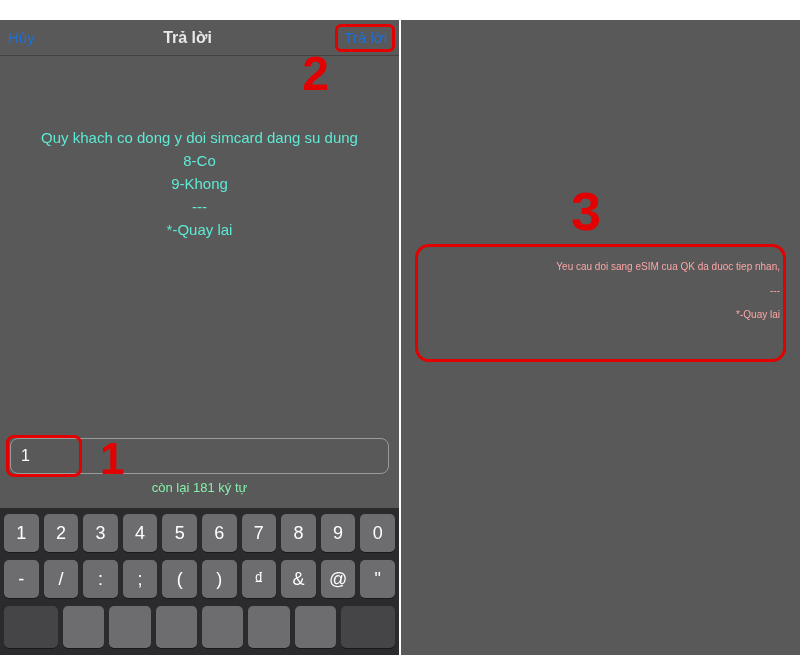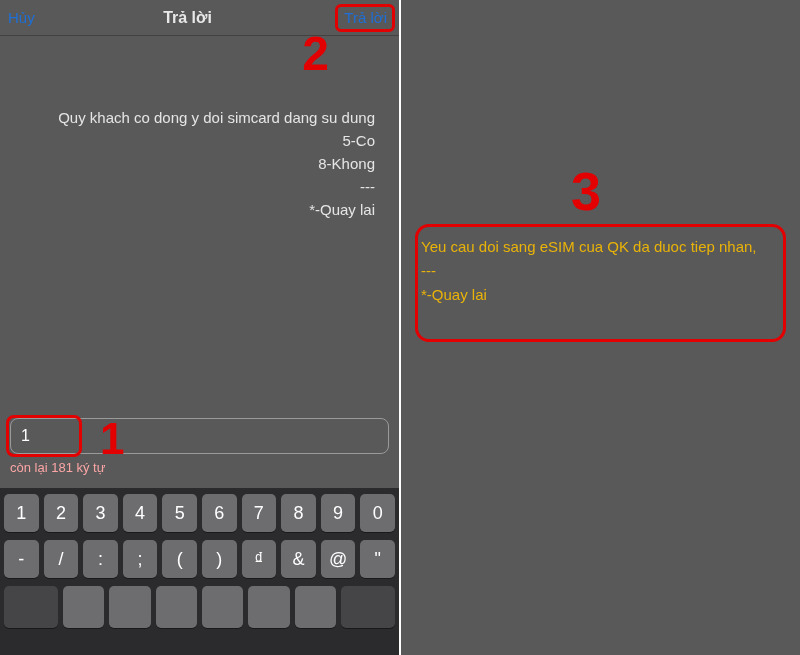--- a/index.html
+++ b/index.html
@@ -8,20 +8,21 @@
     height: 655px;
     background: #fff;
     font-family: -apple-system, Helvetica, Arial, sans-serif;
     position: relative;
     overflow: hidden;
   }
   .container {
     display: flex;
     width: 800px;
     height: 545px;
+    margin-top: 20px;
   }
   .panel {
     background:#595959;
     flex: 0 0 399px;
     height: 655px;
     position: relative;
     color:#cfcfcf;
   }
   .divider {
     flex: 0 0 2px;
@@ -49,45 +50,46 @@
   .nav-right{
     color:#1f6fd6;
     font-size:15px;
     font-weight:500;
     padding:2px 4px;
   }
   .msg-block{
     position:absolute;
     top:106px;
     left:0; right:0;
-    text-align:right;
+    text-align:center;
     font-size:15px;
     line-height:23px;
-    color:#e5e5e5;
+    color:#5eead4;
     padding:0 24px;
   }
   .input-wrap{
     position:absolute;
     left:10px; right:10px;
     top:418px;
   }
   .reply-input{
     width:100%;
     height:36px;
     border:1px solid #9a9a9a;
     border-radius:8px;
     background:transparent;
     color:#fff;
     font-size:16px;
     padding:0 10px;
     outline:none;
   }
   .chars-left{
+    text-align:center;
     font-size:13px;
-    color:#fca5a5;
+    color:#86efac;
     margin-top:6px;
   }
   
   .keyboard{
     position:absolute;
     left:0; right:0; bottom:0;
     height:167px;
     background:#2b2b2d;
     padding:6px 4px 4px;
     display:flex;
@@ -125,43 +127,43 @@
     color:#e30000;
     font-weight:900;
     font-family: Arial, sans-serif;
     pointer-events:none;
   }
   
   .msg-block2{
     position:absolute;
     top:235px;
     left:20px; right:20px;
-    text-align:left;
-    font-size:15px;
+    text-align:right;
+    font-size:10px;
     line-height:24px;
-    color:#eab308;
+    color:#fca5a5;
   }
 </style>
 </head>
 <body>
 
 <div class="container">
 
   <div class="panel">
 
     <div class="navbar">
       <span class="nav-left">Hủy</span>
       <span class="nav-title">Trả lời</span>
       <span class="nav-right">Trả lời</span>
     </div>
 
     <div class="msg-block">
       <div>Quy khach co dong y doi simcard dang su dung</div>
-      <div>5-Co</div>
-      <div>8-Khong</div>
+      <div>8-Co</div>
+      <div>9-Khong</div>
       <div>---</div>
       <div>*-Quay lai</div>
     </div>
 
     <div class="input-wrap">
       <input class="reply-input" value="1" style="">
       <div class="chars-left">còn lại 181 ký tự</div>
     </div>
 
     <div class="keyboard">

